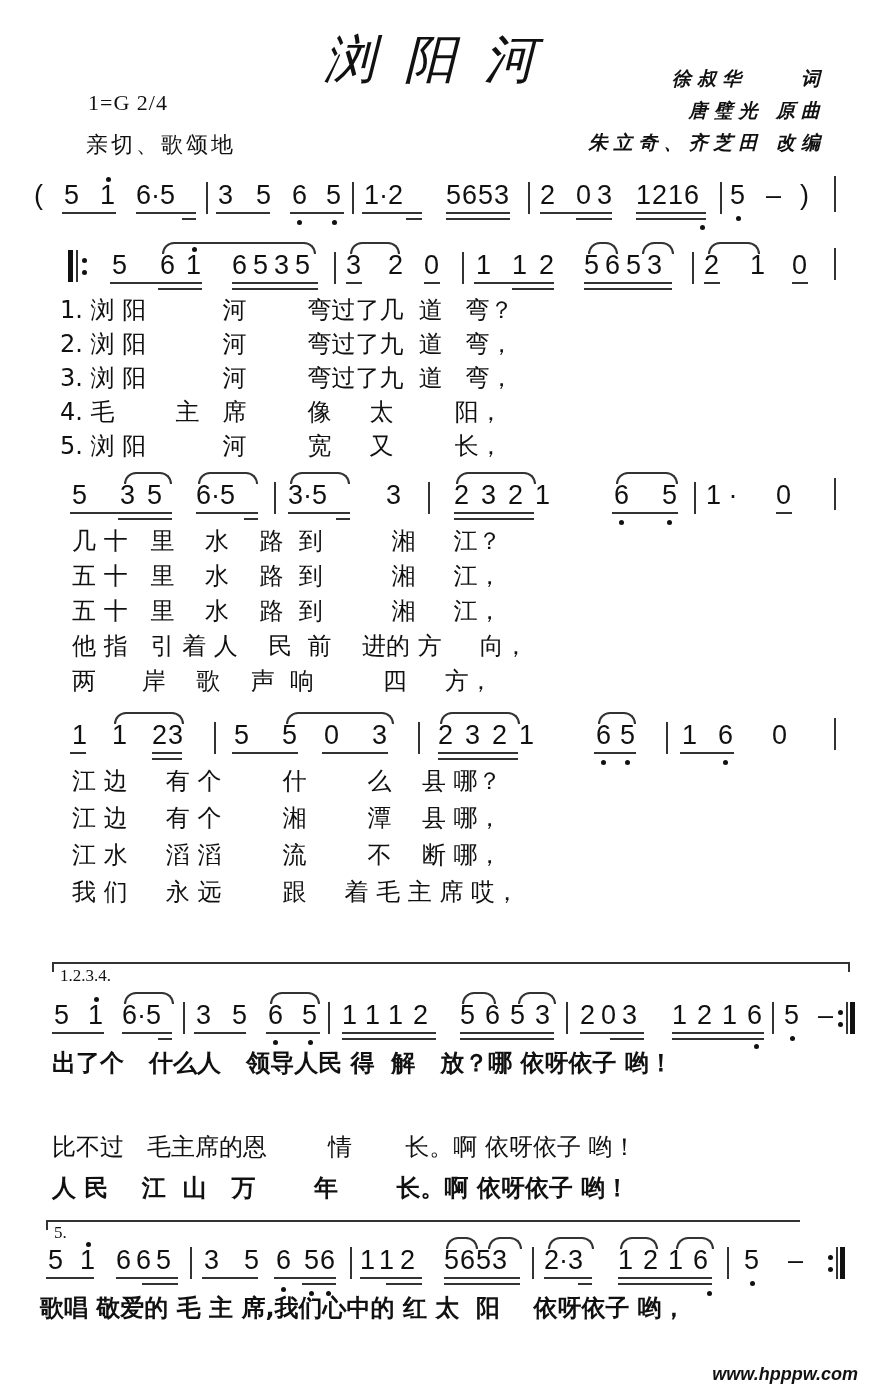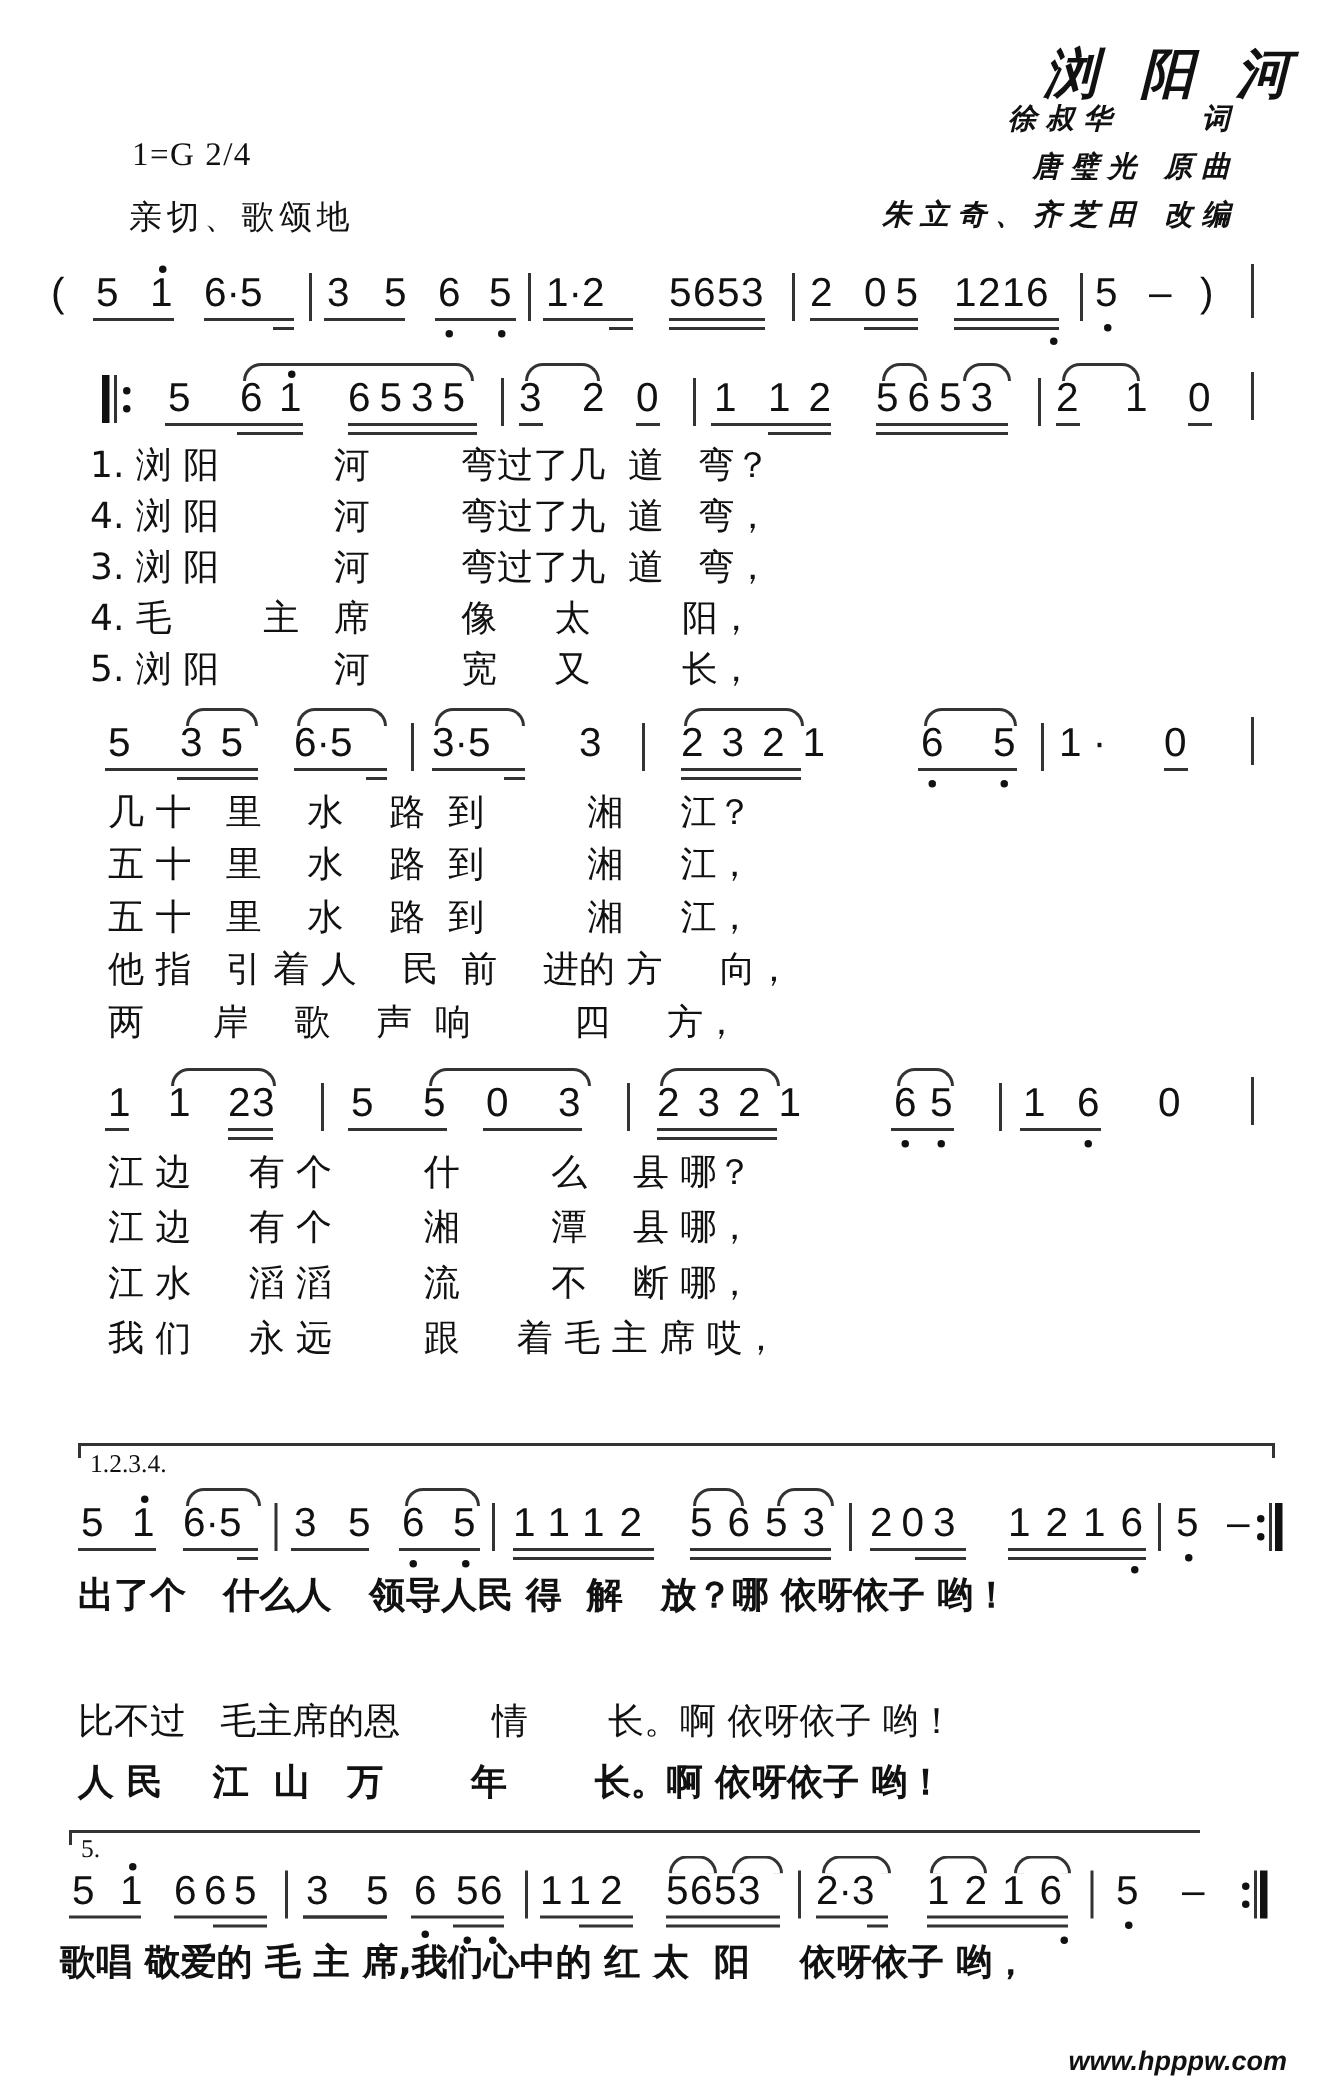--- a/index.html
+++ b/index.html
@@ -1,20 +1,20 @@
 <!DOCTYPE html>
 <html><head>
 <meta charset="utf-8">
 <style>
   html,body{margin:0;padding:0;background:#fff;}
   body{width:888px;height:1393px;position:relative;overflow:hidden;color:#111;
        font-family:"DejaVu Sans","Liberation Sans",sans-serif;}
   .abs{position:absolute;}
-  .title{left:0;right:0;top:25px;text-align:right;font-family:"DejaVu Serif","Liberation Serif",serif;
-         font-size:36px;font-weight:bold;letter-spacing:28px;font-style:italic;}
+  .title{left:0;right:0;top:25px;text-align:center;font-family:"DejaVu Serif","Liberation Serif",serif;
+         font-size:52px;font-weight:normal;letter-spacing:28px;font-style:italic;}
   .key{left:88px;top:90px;font-family:"Liberation Serif","DejaVu Serif",serif;font-size:22px;letter-spacing:1px;}
   .mood{left:86px;top:130px;font-size:22px;letter-spacing:3px;}
   .credit{right:62px;font-family:"DejaVu Serif","Liberation Serif",serif;font-size:19px;font-weight:bold;
           letter-spacing:6px;text-align:right;font-style:italic;}
   .system{left:0;width:888px;}
   .n{position:absolute;font-family:"Liberation Sans","DejaVu Sans",sans-serif;font-size:27px;line-height:30px;}
   .bar{position:absolute;width:2px;background:#333;}
   .ul{position:absolute;height:2px;background:#333;}
   .dot{position:absolute;width:5px;height:5px;border-radius:50%;background:#111;}
   .slur{position:absolute;border:2px solid #333;border-bottom:none;border-radius:12px 12px 0 0;height:10px;}
@@ -61,21 +61,21 @@
   <div class="dot" style="left:332px;top:50px;"></div>
   <div class="bar" style="left:352px;top:12px;height:32px;"></div>
   <span class="n" style="left:364px;top:10px;">1·2</span>
   <div class="ul" style="left:362px;top:42px;width:60px;"></div>
   <div class="ul" style="left:406px;top:48px;width:16px;"></div>
   <span class="n" style="left:446px;top:10px;letter-spacing:1px;">5653</span>
   <div class="ul" style="left:446px;top:42px;width:64px;"></div>
   <div class="ul" style="left:446px;top:48px;width:64px;"></div>
   <div class="bar" style="left:528px;top:12px;height:32px;"></div>
   <span class="n" style="left:540px;top:10px;">2</span>
-  <span class="n" style="left:576px;top:10px;letter-spacing:6px;">05</span>
+  <span class="n" style="left:576px;top:10px;letter-spacing:6px;">03</span>
   <div class="ul" style="left:540px;top:42px;width:72px;"></div>
   <div class="ul" style="left:576px;top:48px;width:36px;"></div>
   <span class="n" style="left:636px;top:10px;letter-spacing:1px;">1216</span>
   <div class="ul" style="left:636px;top:42px;width:70px;"></div>
   <div class="ul" style="left:636px;top:48px;width:70px;"></div>
   <div class="dot" style="left:700px;top:55px;"></div>
   <div class="bar" style="left:720px;top:12px;height:32px;"></div>
   <span class="n" style="left:730px;top:10px;">5</span>
   <div class="dot" style="left:736px;top:46px;"></div>
   <span class="n" style="left:766px;top:10px;">–</span>
@@ -118,21 +118,21 @@
   <div class="bar" style="left:692px;top:12px;height:32px;"></div>
   <span class="n" style="left:704px;top:10px;">2</span>
   <div class="ul" style="left:704px;top:42px;width:16px;"></div>
   <span class="n" style="left:750px;top:10px;">1</span>
   <div class="slur" style="left:708px;top:2px;width:48px;"></div>
   <span class="n" style="left:792px;top:10px;">0</span>
   <div class="ul" style="left:792px;top:42px;width:16px;"></div>
   <div class="bar" style="left:834px;top:8px;height:32px;"></div>
 
   <div class="lyric" style="left:60px;top:57px;">1. 浏 阳          河        弯过了几  道   弯？</div>
-  <div class="lyric" style="left:60px;top:91px;">4. 浏 阳          河        弯过了九  道   弯，</div>
+  <div class="lyric" style="left:60px;top:91px;">2. 浏 阳          河        弯过了九  道   弯，</div>
   <div class="lyric" style="left:60px;top:125px;">3. 浏 阳          河        弯过了九  道   弯，</div>
   <div class="lyric" style="left:60px;top:159px;">4. 毛        主   席        像     太        阳，</div>
   <div class="lyric" style="left:60px;top:193px;">5. 浏 阳          河        宽     又        长，</div>
 </div>
 
 <div class="abs system" style="top:470px;height:230px;">
   <span class="n" style="left:72px;top:10px;">5</span>
   <span class="n" style="left:120px;top:10px;letter-spacing:12px;">35</span>
   <div class="ul" style="left:70px;top:42px;width:102px;"></div>
   <div class="ul" style="left:118px;top:48px;width:54px;"></div>

